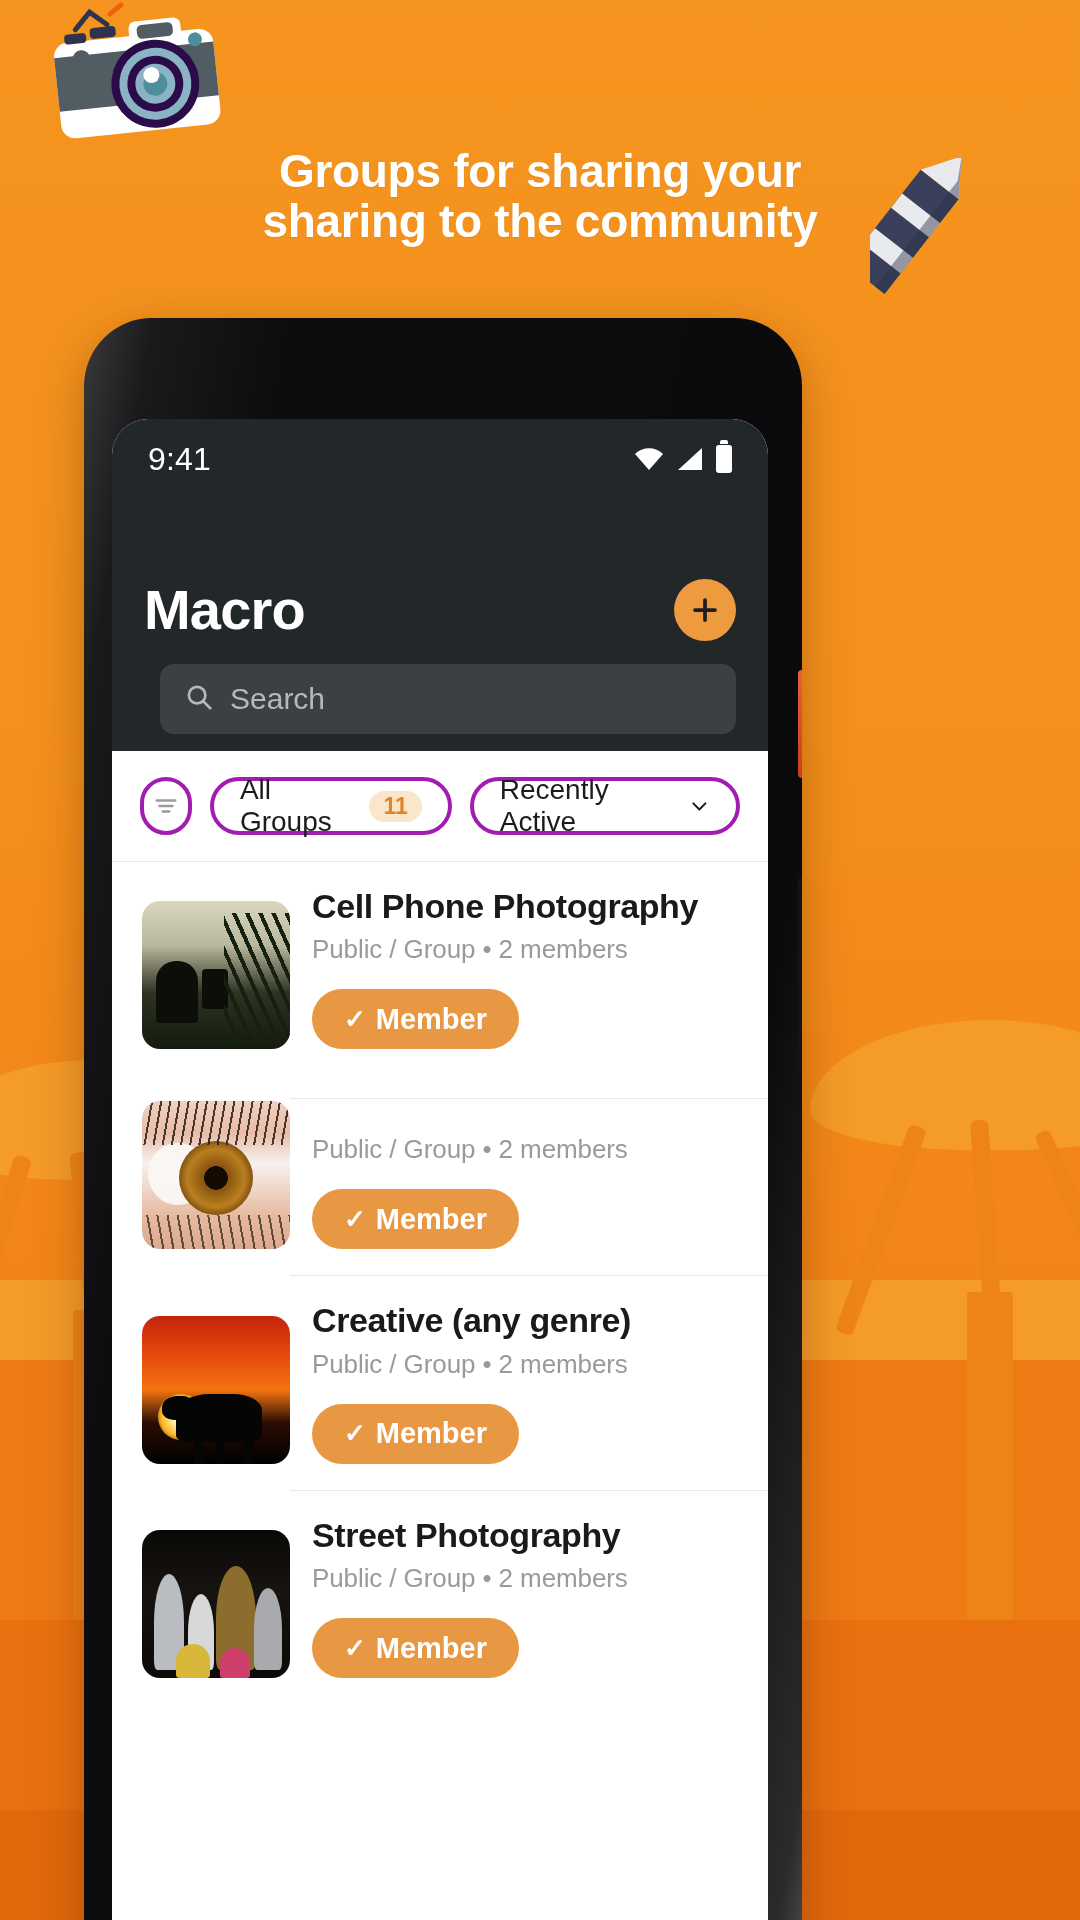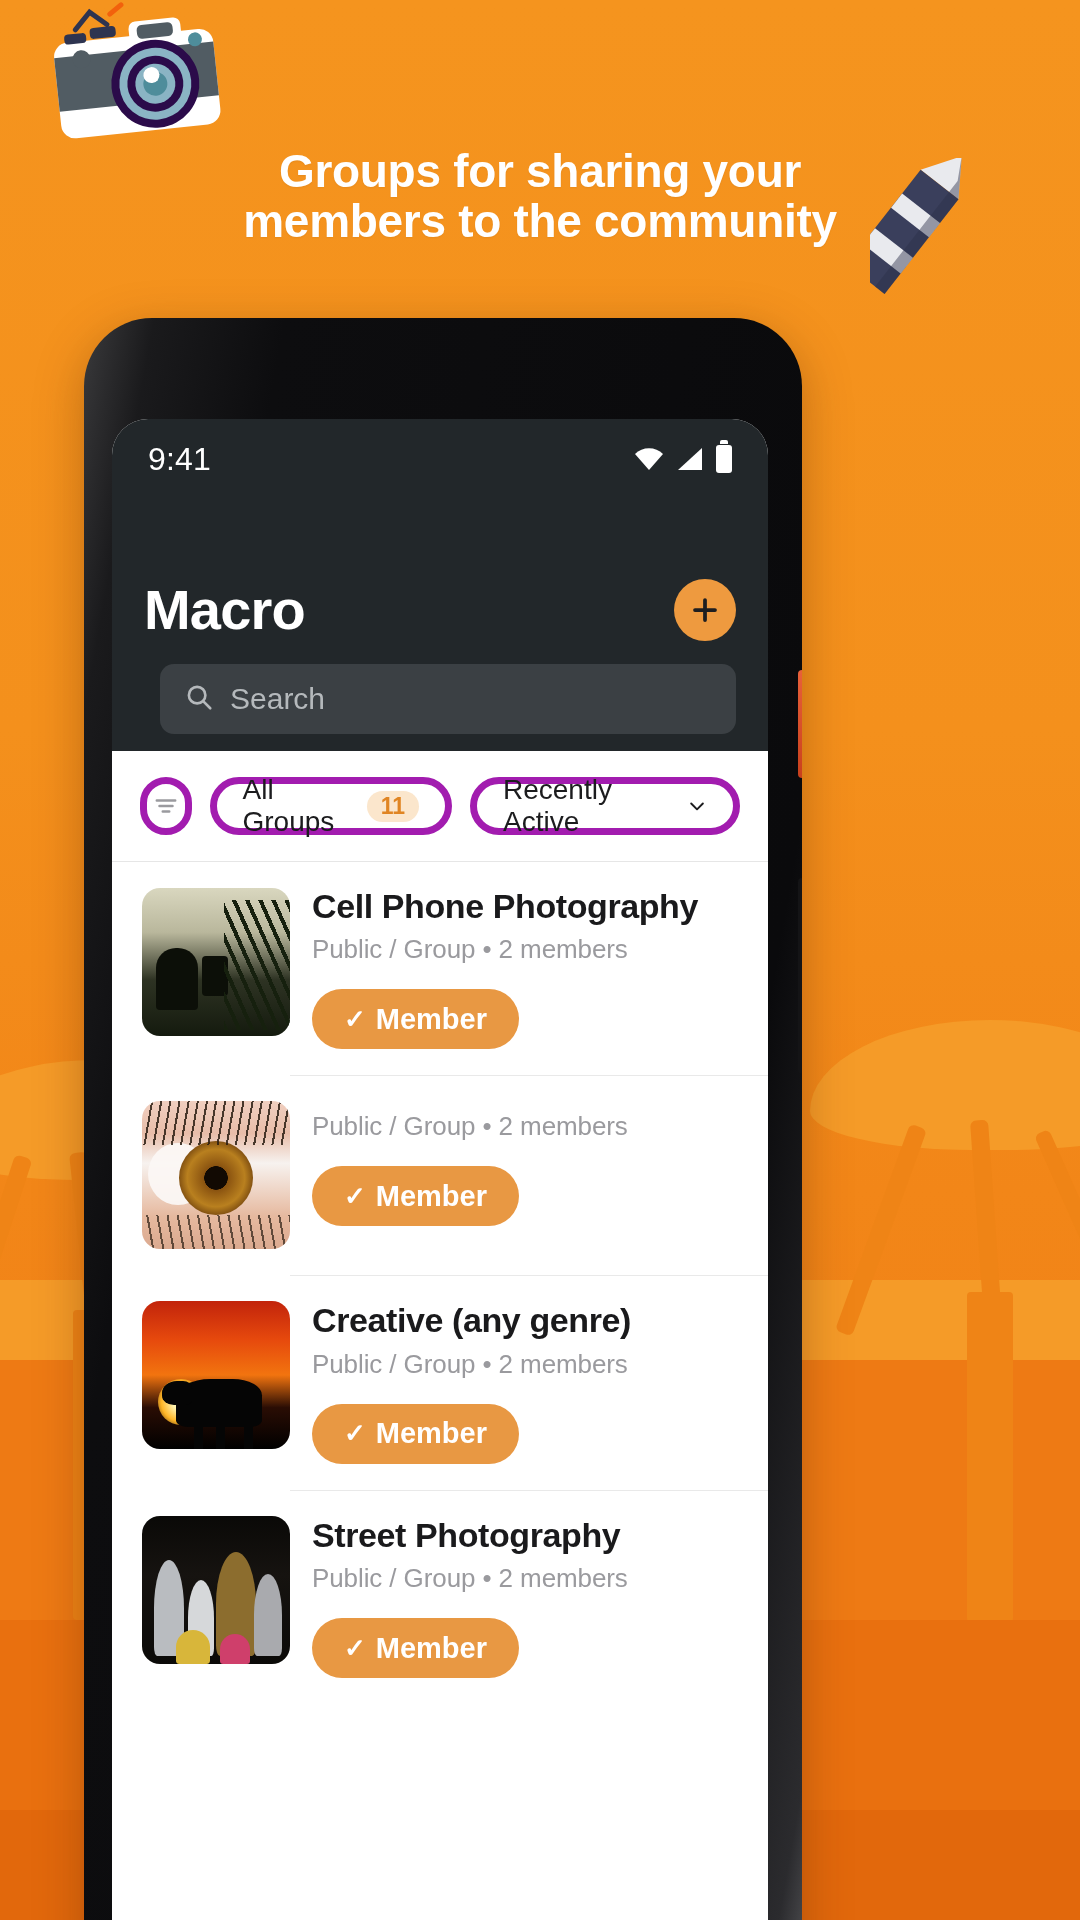--- a/index.html
+++ b/index.html
@@ -122,36 +122,36 @@
   }
   #search-input::placeholder{ color:#B5B9BC; }
 
   
   #filter-bar{
     background:#fff; padding:26px 28px 26px 28px;
     display:flex; align-items:center; gap:18px;
     border-bottom:1px solid #E6E6E6;
   }
   .chip{
-    border:7px solid #a21caf; border-radius:40px; background:#fff;
+    border:4px solid #a21caf; border-radius:40px; background:#fff;
     display:flex; align-items:center; gap:24px;
     height:58px; padding:0 26px;
     font-size:28px; color:#1C1C1E;
   }
   #filter-icon-chip{
     width:58px; padding:0; justify-content:center;
   }
   .chip-count{
     background:#FBE6CC; color:#E08523; font-weight:bold;
     border-radius:20px; font-size:23px; padding:4px 14px; line-height:1;
   }
 
   
   #group-list{ background:#fff; }
-  .group-row{ display:flex; padding:0 0 0 30px; }
+  .group-row{ display:flex; padding:0 0 0 30px;align-items:flex-end; }
   .group-row + .group-row .row-main{ border-top:1px solid #E9E9E9; }
   .group-thumb{
     width:148px; height:148px; border-radius:18px;
     flex:0 0 auto; margin:26px 0 26px 0; overflow:hidden; position:relative;
   }
   .row-main{ flex:1; padding:26px 24px 26px 22px; margin-left:0; }
   .group-name{
     font-size:34px; font-weight:bold; color:#1A1A1C; letter-spacing:-.4px;
     line-height:1.1;
   }
@@ -287,21 +287,21 @@
         <rect x="12" y="66" width="48" height="120" fill="#3A3F5C"></rect>
         <rect x="12" y="96" width="48" height="18" fill="#E9EAEE"></rect>
         <rect x="12" y="140" width="48" height="20" fill="#E9EAEE"></rect>
         <path d="M36 30 L60 66 L60 186 L48 186 L48 52 Z" fill="#2C3049" opacity=".45"></path>
       </g>
     </svg>
   </div>
 
   <div id="headline">
     <div>Groups for sharing your</div>
-    <div>members to the community</div>
+    <div>sharing to the community</div>
   </div>
 
   <div id="phone">
     <div class="side-btn" id="btn-power"></div>
     <div class="side-btn" id="btn-vol"></div>
 
     <div id="selfie-cam">
       <div class="lens"></div>
     </div>
     <div id="speaker-grille"></div>

